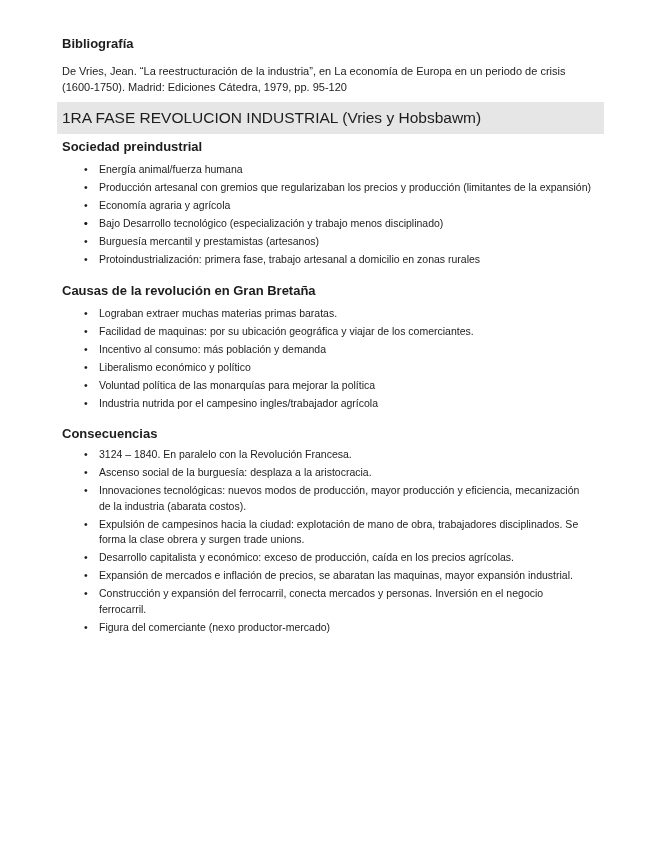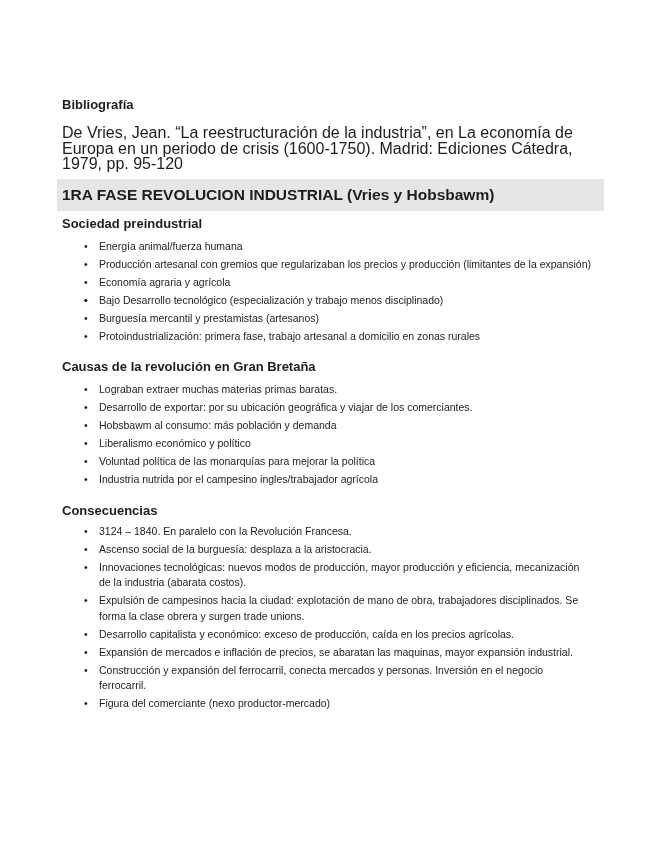--- a/index.html
+++ b/index.html
@@ -6,42 +6,42 @@
     margin: 0;
     padding: 0;
     background: #ffffff;
   }
   .page {
     position: relative;
     width: 655px;
     height: 848px;
     box-sizing: border-box;
     background: #ffffff;
-    padding: 97px 56px 0 62px;
+    padding: 36px 56px 0 62px;
     font-family: "Liberation Sans", sans-serif;
     color: #1d1d1d;
     overflow: hidden;
   }
   .bib-heading {
     font-size: 13px;
     line-height: 16px;
     font-weight: 700;
     margin: 0 0 12px 0;
   }
   .bib-entry {
-    font-size: 16px;
+    font-size: 11px;
     line-height: 15.5px;
     margin: 0 0 7px 0;
     max-width: 531px;
   }
   .banner {
     background: #e6e6e6;
     font-size: 15.5px;
     line-height: 20px;
-    font-weight: 700;
+    font-weight: 400;
     margin: 7px -5px 0 -5px;
     padding: 6px 5px 6px 5px;
   }
   .section-heading {
     font-size: 13px;
     line-height: 16px;
     font-weight: 700;
     margin: 15px 0 7px 0;
   }
   .section-heading.first {
@@ -90,22 +90,22 @@
       <li><span class="dot">•</span><span>Bajo Desarrollo tecnológico (especialización y trabajo menos disciplinado)</span></li>
       <li><span class="dot">•</span><span>Burguesía mercantil y prestamistas (artesanos)</span></li>
       <li><span class="dot">•</span><span>Protoindustrialización: primera fase, trabajo artesanal a domicilio en zonas rurales</span></li>
     </ul>
   </section>
 
   <section>
     <h3 class="section-heading">Causas de la revolución en Gran Bretaña</h3>
     <ul class="bullets">
       <li><span class="dot">•</span><span>Lograban extraer muchas materias primas baratas.</span></li>
-      <li><span class="dot">•</span><span>Desarrollo de exportar: por su ubicación geográfica y viajar de los comerciantes.</span></li>
-      <li><span class="dot">•</span><span>Hobsbawm al consumo: más población y demanda</span></li>
+      <li><span class="dot">•</span><span>Facilidad de maquinas: por su ubicación geográfica y viajar de los comerciantes.</span></li>
+      <li><span class="dot">•</span><span>Incentivo al consumo: más población y demanda</span></li>
       <li><span class="dot">•</span><span>Liberalismo económico y político</span></li>
       <li><span class="dot">•</span><span>Voluntad política de las monarquías para mejorar la política</span></li>
       <li><span class="dot">•</span><span>Industria nutrida por el campesino ingles/trabajador agrícola</span></li>
     </ul>
   </section>
 
   <section>
     <h3 class="section-heading consecuencias">Consecuencias</h3>
     <ul class="bullets">
       <li><span class="dot">•</span><span>3124 – 1840. En paralelo con la Revolución Francesa.</span></li>

